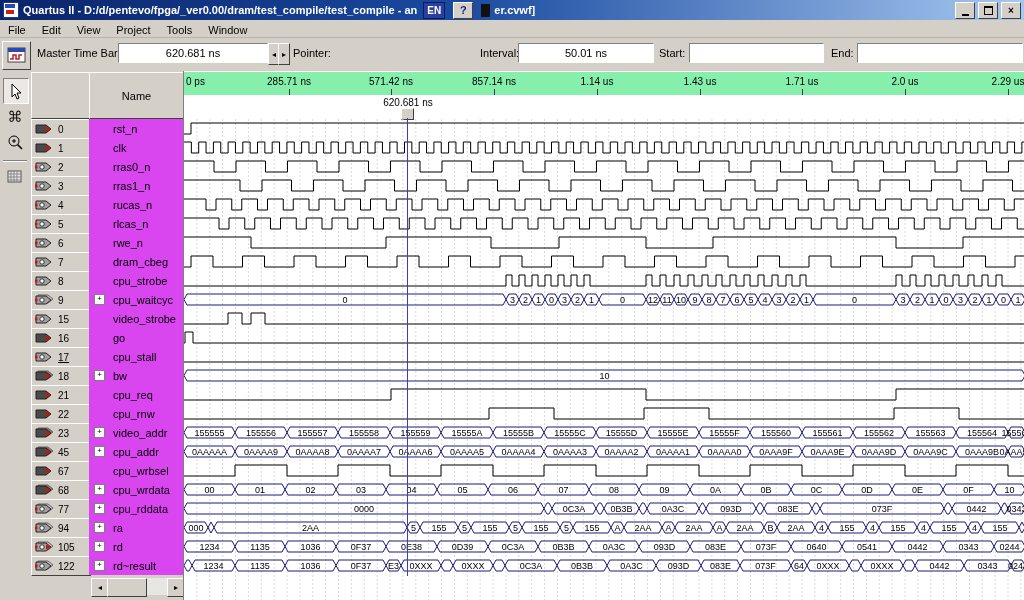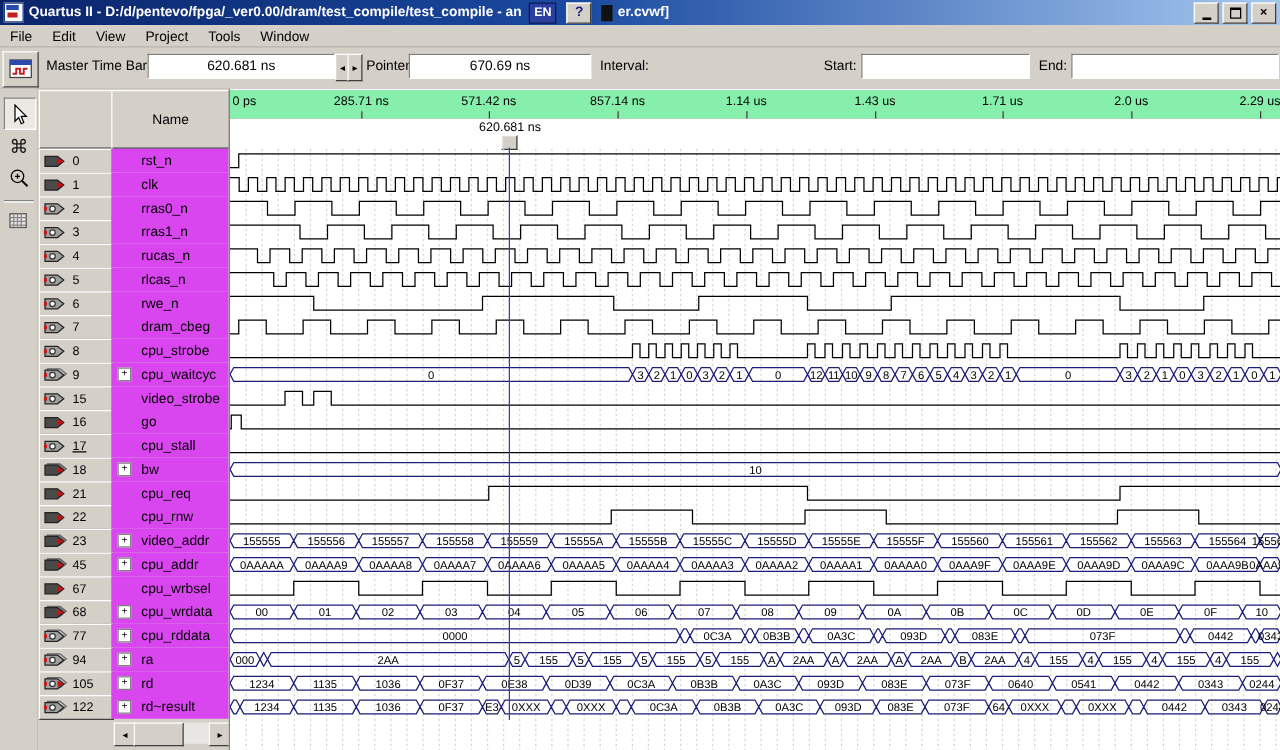--- a/index.html
+++ b/index.html
@@ -108,22 +108,22 @@
       <rect x="1" y="2" width="17" height="14" fill="#fff" stroke="#404040"></rect>
       <rect x="1" y="2" width="17" height="4" fill="#2a4ab0"></rect>
       <polyline points="3,13 6,13 6,9 9,9 9,13 12,13 12,9 15,9" fill="none" stroke="#c02020" stroke-width="1.5"></polyline>
     </svg>
   </div>
   <span class="tlabel abs" style="left:37px">Master Time Bar:</span>
   <div class="tfield abs" style="left:118px;width:148px">620.681 ns</div>
   <div class="spin abs" style="left:268px">◂</div>
   <div class="spin abs" style="left:278px">▸</div>
   <span class="tlabel abs" style="left:293px">Pointer:</span>
-  <div class="tfield abs" style="left:327px;width:144px">670.69 ns</div>
   <span class="tlabel abs" style="left:480px">Interval:</span>
+  <div class="tfield abs" style="left:518px;width:134px">50.01 ns</div>
   <span class="tlabel abs" style="left:659px">Start:</span>
   <div class="tfield abs" style="left:689px;width:133px"></div>
   <span class="tlabel abs" style="left:831px">End:</span>
   <div class="tfield abs" style="left:857px;width:164px"></div>
 </div>
 
 <div id="left-toolbar" class="abs">
   <div class="side-btn active abs" style="top:7px">
     <svg width="16" height="17">
       <polygon points="4,1 4,14 7,11 9,16 11,15 9,10 13,10" fill="#fff" stroke="#000"></polygon>

